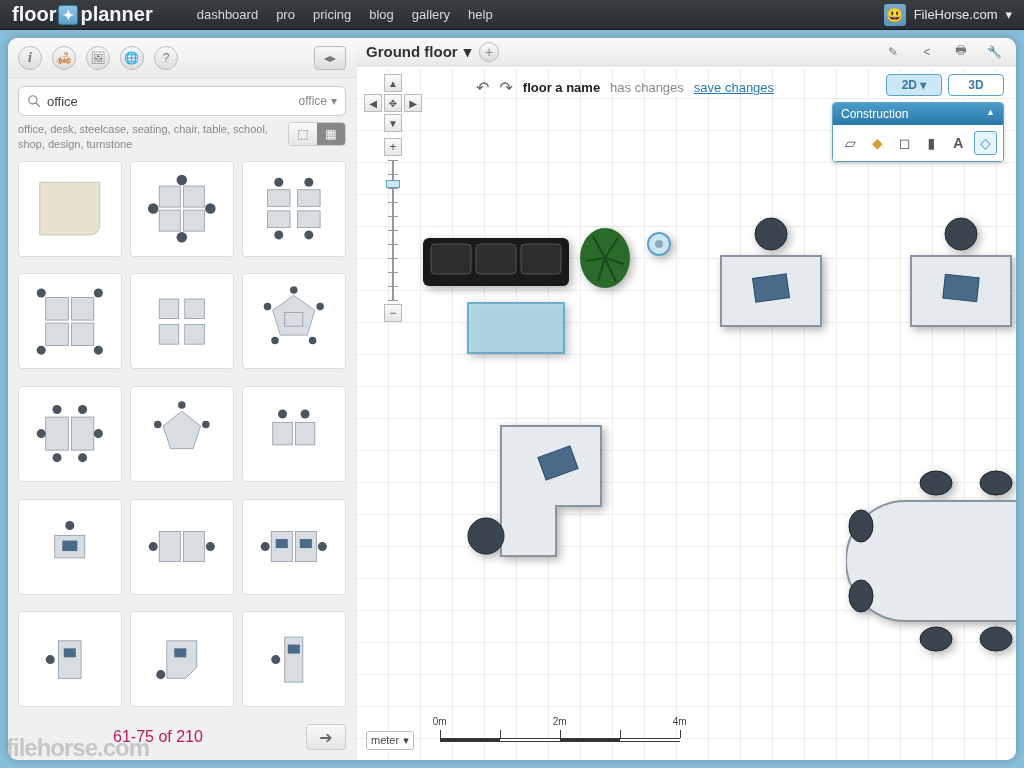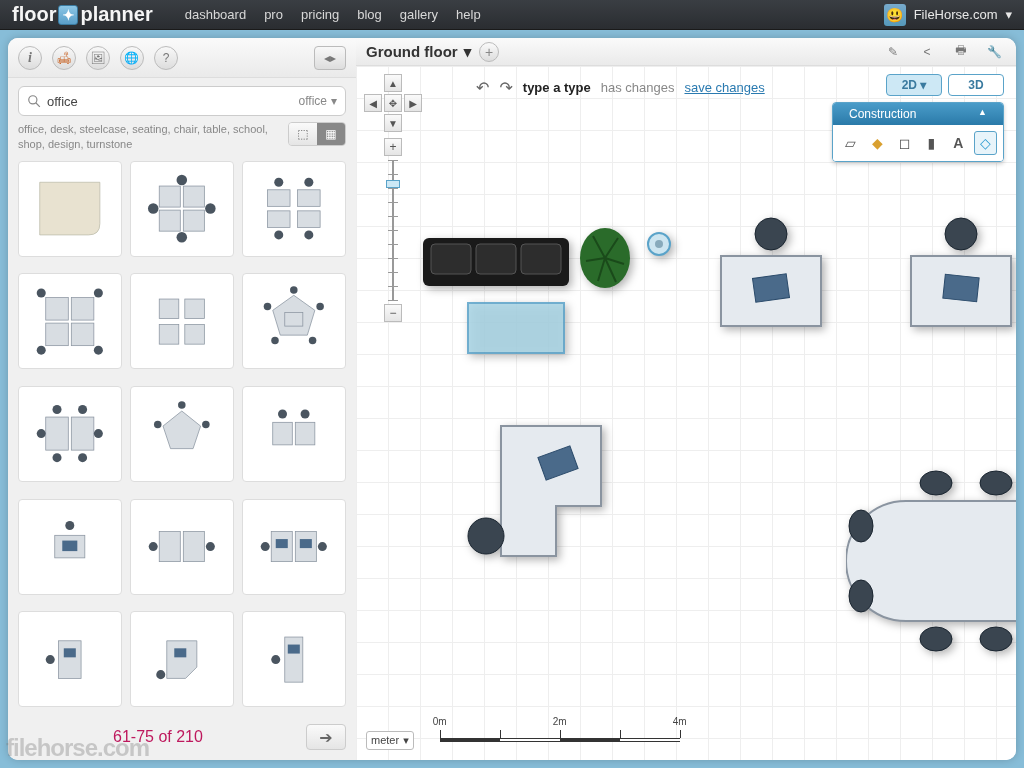--- a/index.html
+++ b/index.html
@@ -2,21 +2,21 @@
 <html><head>
 <meta charset="utf-8">
 <style>
 * { margin: 0; padding: 0; box-sizing: border-box; }
 body { font-family: Arial, Helvetica, sans-serif; font-size: 12px; background: #87bdd8; width: 1024px; height: 768px; overflow: hidden; }
 
 
 .topnav { height: 30px; background: linear-gradient(#3a3e43,#2a2d31); display: flex; align-items: center; padding: 0 12px; color: #e8e8e8; border-bottom: 1px solid #1a1a1a; }
 .logo { font-size: 20px; font-weight: bold; color: #f5f5f5; display: flex; align-items: center; gap: 2px; }
 .logo-icon { width: 20px; height: 20px; background: linear-gradient(#8cc6e6,#5a9fc9); border: 1px solid #3a7a9f; border-radius: 3px; display: inline-flex; align-items: center; justify-content: center; font-size: 14px; color: #fff; }
-.nav-links { display: flex; gap: 18px; margin-left: 32px; }
+.nav-links { display: flex; gap: 18px; margin-left: 44px; }
 .nav-links span { color: #d8d8d8; cursor: pointer; font-size: 13px; }
 .nav-user { margin-left: auto; display: flex; align-items: center; gap: 8px; color: #e8e8e8; cursor: pointer; font-size: 13px; }
 .avatar { width: 22px; height: 22px; background: linear-gradient(#7ac,#59b); border-radius: 3px; display: flex; align-items: center; justify-content: center; font-size: 14px; }
 
 
 .mainframe { margin: 8px; background: #fff; border-radius: 10px; height: 722px; display: flex; overflow: hidden; box-shadow: 0 0 8px rgba(0,0,0,0.2); }
 
 
 .sidebar { width: 348px; background: #f0f0f0; display: flex; flex-direction: column; }
 .sb-toolbar { height: 40px; display: flex; align-items: center; gap: 10px; padding: 0 10px; border-bottom: 1px solid #ddd; background: linear-gradient(#fafafa,#eaeaea); border-radius: 10px 0 0 0; }
@@ -58,21 +58,21 @@
 .titlebar .undo { cursor: pointer; color: #666; font-size: 16px; }
 .titlebar .name-ph { font-weight: bold; color: #222; cursor: text; }
 .titlebar .changes { color: #888; }
 .titlebar .save { color: #2a7ab0; text-decoration: underline; cursor: pointer; font-weight: normal; }
 
 .viewtoggle { position: absolute; top: 8px; right: 12px; display: flex; gap: 6px; margin-left: 8px; }
 .vtbtn { width: 56px; height: 22px; border: 1px solid #5aa3c9; background: #fff; border-radius: 4px; display: flex; align-items: center; justify-content: center; cursor: pointer; font-size: 12px; font-weight: bold; color: #3a7a9f; }
 .vtbtn.active { background: #cde8f5; }
 
 .construction-panel { position: absolute; top: 36px; right: 12px; width: 172px; border: 1px solid #5aa3c9; border-radius: 4px; overflow: hidden; box-shadow: 0 2px 4px rgba(0,0,0,0.2); }
-.cp-head { background: linear-gradient(#4a9cc9,#2a7aa9); color: #fff; font-size: 12px; padding: 4px 16px; display: flex; cursor: pointer; }
+.cp-head { background: linear-gradient(#4a9cc9,#2a7aa9); color: #fff; font-size: 12px; padding: 4px 8px; display: flex; cursor: pointer; }
 .cp-head span:last-child { margin-left: auto; font-size: 9px; }
 .cp-body { background: #fff; padding: 6px; display: flex; gap: 4px; }
 .cp-tool { width: 24px; height: 24px; display: flex; align-items: center; justify-content: center; cursor: pointer; border-radius: 3px; font-size: 14px; color: #555; }
 .cp-tool.active { border: 1px solid #5aa3c9; background: #e8f4fa; }
 
 .navpad { position: absolute; top: 8px; left: 8px; display: grid; grid-template-columns: repeat(3, 18px); grid-template-rows: repeat(3, 18px); gap: 2px; }
 .navbtn { background: linear-gradient(#fafafa,#e5e5e5); border: 1px solid #bbb; display: flex; align-items: center; justify-content: center; cursor: pointer; font-size: 10px; color: #555; }
 .navbtn.blank { visibility: hidden; }
 .zoomslider { position: absolute; top: 72px; left: 27px; width: 20px; display: flex; flex-direction: column; align-items: center; }
 .zbtn { width: 18px; height: 18px; background: linear-gradient(#fafafa,#e5e5e5); border: 1px solid #bbb; display: flex; align-items: center; justify-content: center; cursor: pointer; font-size: 12px; color: #555; }
@@ -360,21 +360,21 @@
         <div class="ico">🖶</div>
         <div class="ico">🔧</div>
       </div>
     </div>
 
     <div class="canvas">
 
       <div class="titlebar">
         <span class="undo">↶</span>
         <span class="undo">↷</span>
-        <span class="name-ph">type a type</span>
+        <span class="name-ph">floor a name</span>
         <span class="changes">has changes</span>
         <span class="save">save changes</span>
       </div>
 
       <div class="viewtoggle">
         <div class="vtbtn active"><span>2D</span>&nbsp;▾</div>
         <div class="vtbtn">3D</div>
       </div>
 
       <div class="construction-panel">

